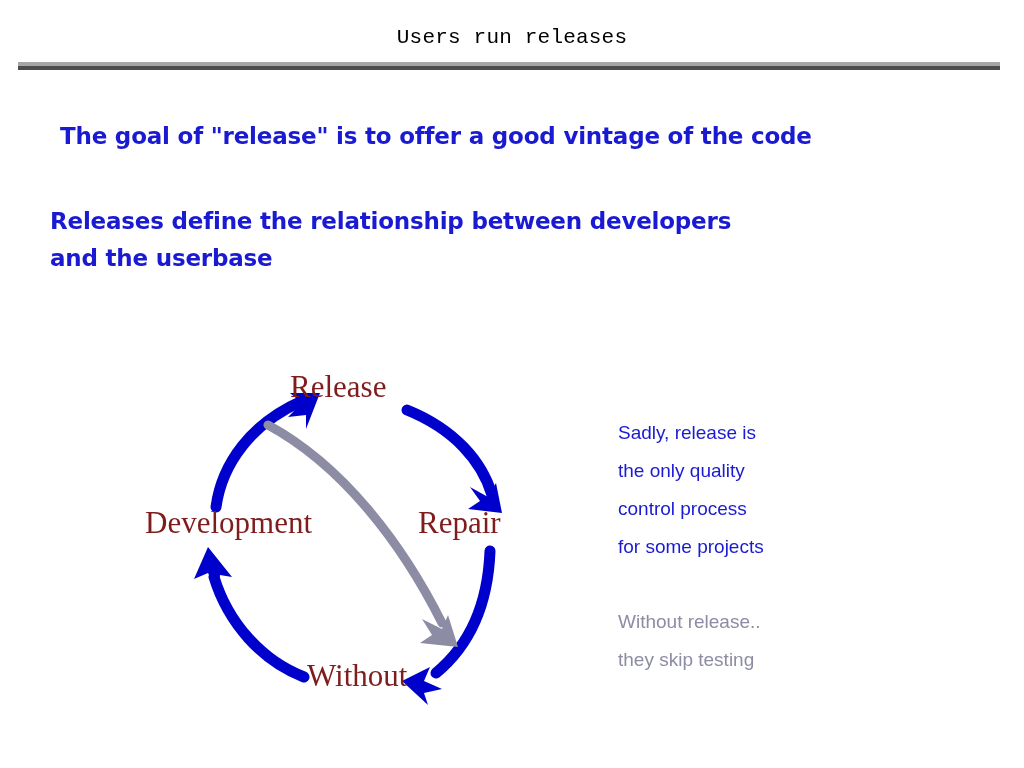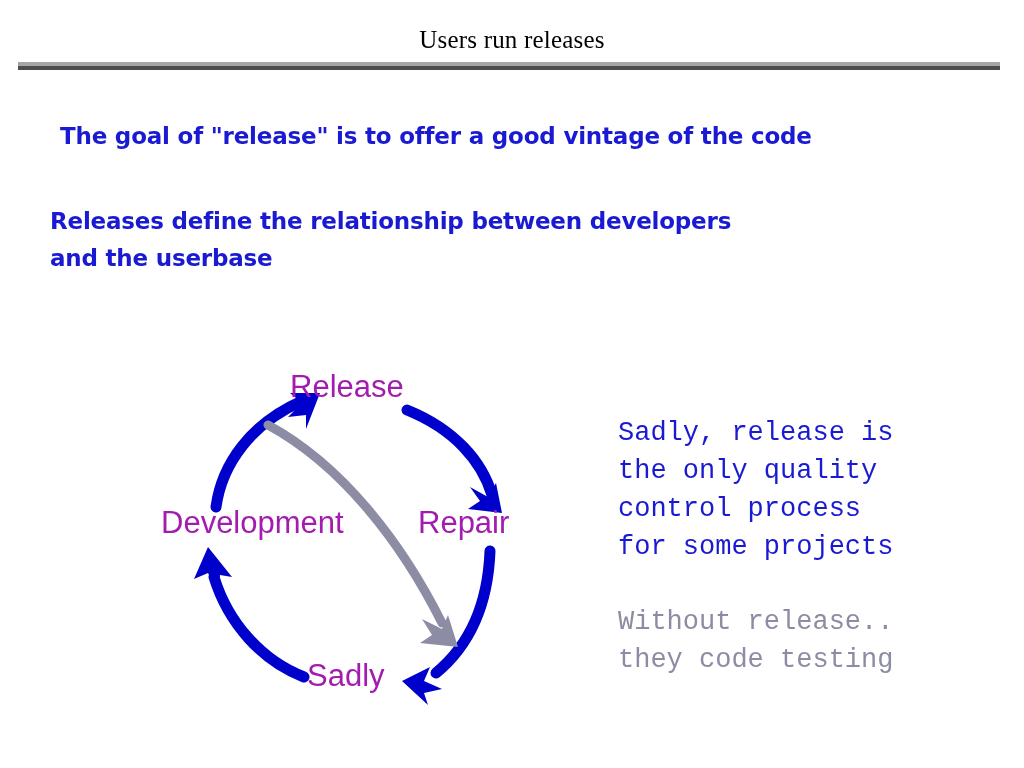--- a/index.html
+++ b/index.html
@@ -15,22 +15,22 @@
     font-family: "DejaVu Sans", sans-serif;
   }
 
   
   #slide-title {
     position: absolute;
     top: 26px;
     left: 0;
     width: 1024px;
     text-align: center;
-    font-family: Liberation Serif, serif;
-    font-size: 25px;
+    font-family: Liberation Mono, monospace;
+    font-size: 21px;
     color: #000000;
     letter-spacing: 0.2px;
     white-space: nowrap;
   }
   #title-rule {
     position: absolute;
     left: 18px;
     top: 62px;
     width: 982px;
     height: 8px;
@@ -73,36 +73,36 @@
     height: 370px;
   }
   #cycle-svg {
     position: absolute;
     left: 0; top: 0;
     width: 440px;
     height: 370px;
   }
   .node-label {
     position: absolute;
-    color: #a21caf;
-    font-family: Liberation Sans, sans-serif;
+    color: #7f1d1d;
+    font-family: Liberation Serif, serif;
     font-size: 31px;
     white-space: nowrap;
     line-height: 1;
   }
   #label-release     { left: 160px; top: 16px; }
   #label-testing     { left: 288px; top: 152px; }
-  #label-development { left: 15px;  top: 152px; margin-left: 16px; }
+  #label-development { left: 15px;  top: 152px; }
   #label-repair      { left: 177px; top: 305px; }
 
   
   .side-note {
     position: absolute;
-    font-family: Liberation Mono, monospace;
-    font-size: 27px;
+    font-family: Liberation Sans, sans-serif;
+    font-size: 19px;
     line-height: 38px;
     white-space: pre;
   }
   #note-primary {
     left: 618px;
     top: 414px;
     color: #1a1ad2;
   }
   #note-secondary {
     left: 618px;
@@ -152,24 +152,24 @@
     <g>
       <path d="M 138 70 C 212 110, 272 188, 312 268" stroke="#8c8ca4" stroke-width="9" fill="none" stroke-linecap="round"></path>
       <polygon points="328 292, 318 260, 312 274, 292 264, 302 280, 290 288" fill="#8c8ca4"></polygon>
     </g>
   </svg>
 
   <div class="node-label" id="label-release">Release</div>
 
   <div class="node-label" id="label-testing">Repair</div>
 
-  <div class="node-label" id="label-repair">Sadly</div>
+  <div class="node-label" id="label-repair">Without</div>
 
   <div class="node-label" id="label-development">Development</div>
 </div>
 
 <div class="side-note" id="note-primary">Sadly, release is
 the only quality
 control process
 for some projects</div>
 
 <div class="side-note" id="note-secondary">Without release..
-they code testing</div>
+they skip testing</div>
 
 </body></html>

